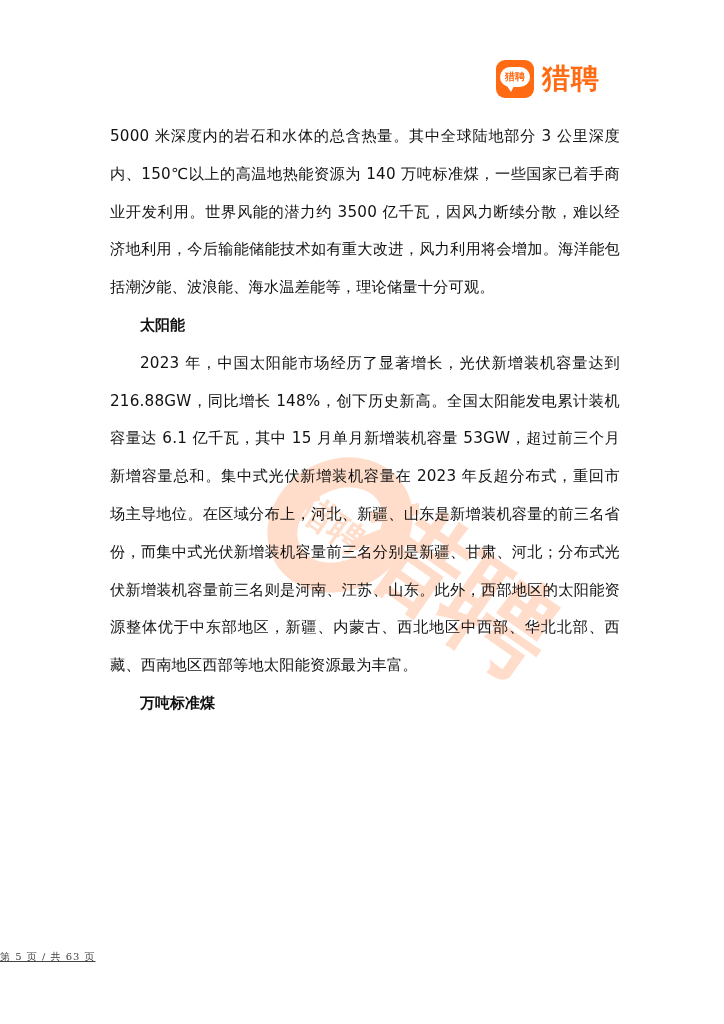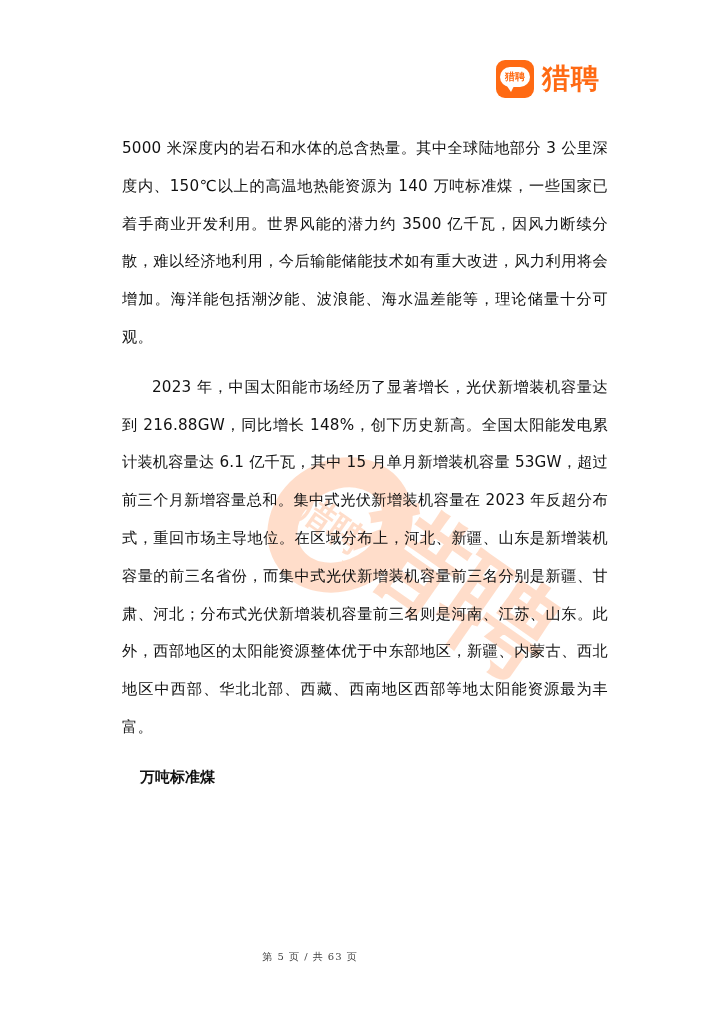--- a/index.html
+++ b/index.html
@@ -10,35 +10,35 @@
                position: relative; display: flex; align-items: center; justify-content: center; }
   .logo-bubble { width: 30px; height: 20px; background: #fff; border-radius: 11px;
                  display: flex; align-items: center; justify-content: center;
                  font-size: 10px; font-weight: bold; color: #ff6a13; position: relative; top: -2px; }
   .logo-bubble::after { content: ""; position: absolute; bottom: -5px; left: 7px;
                         border-left: 4px solid transparent; border-right: 3px solid transparent;
                         border-top: 6px solid #fff; }
   .logo-text { margin-left: 8px; font-size: 28px; font-weight: bold; color: #ff6a13; letter-spacing: 1px; }
 
   .content { position: absolute; left: 110px; top: 118px; width: 510px; }
-  .p { font-size: 15.2px; line-height: 37.8px; text-align: justify; margin: 12px; letter-spacing: 0.2px; }
+  .p { font-size: 15.2px; line-height: 37.8px; text-align: justify; margin: 0; letter-spacing: 0.2px; }
   .indent { text-indent: 30px; }
   .h { font-size: 15px; font-weight: bold; line-height: 37.8px; margin: 0; padding-left: 30px; }
 
   .watermark { position: absolute; left: 255px; top: 420px; width: 320px; height: 330px;
                pointer-events: none; opacity: 0.22; }
   .wm-circle { position: absolute; left: 10px; top: 40px; width: 150px; height: 130px;
                border: 30px solid #ff6a13; border-radius: 50%; transform: rotate(-30deg); box-sizing: border-box; }
   .wm-small { position: absolute; left: 40px; top: 80px; font-size: 36px; font-weight: bold;
               color: #ff6a13; transform: rotate(35deg); }
   .wm-big { position: absolute; left: 90px; top: 110px; font-size: 110px; font-weight: bold;
             color: #ff6a13; transform: rotate(35deg); line-height: 1; white-space: nowrap; }
 
-  .footer { position: absolute; top: 950px; left: 0; width: 620px; text-align: center;
-            font-family: "DejaVu Serif", "Liberation Serif", serif; font-size: 10px; color: #444; letter-spacing: 1px; }
+  .footer { position: absolute; top: 950px; left: 0; width: 620px; text-align: left;
+            font-family: "DejaVu Serif", "Liberation Serif", serif; font-size: 10px; color: #444; letter-spacing: 1px; text-decoration: underline; }
 </style>
 </head>
 <body>
 
 <div class="logo">
   <div class="logo-icon">
     <div class="logo-bubble">
       <span>猎聘</span>
     </div>
   </div>
@@ -46,17 +46,18 @@
 </div>
 
 <div class="watermark">
   <div class="wm-circle"></div>
   <div class="wm-small">猎聘</div>
   <div class="wm-big">猎聘</div>
 </div>
 
 <div class="content">
   <p class="p">5000 米深度内的岩石和水体的总含热量。其中全球陆地部分 3 公里深度内、150℃以上的高温地热能资源为 140 万吨标准煤，一些国家已着手商业开发利用。世界风能的潜力约 3500 亿千瓦，因风力断续分散，难以经济地利用，今后输能储能技术如有重大改进，风力利用将会增加。海洋能包括潮汐能、波浪能、海水温差能等，理论储量十分可观。</p>
+  <p class="h">太阳能</p>
   <p class="p indent">2023 年，中国太阳能市场经历了显著增长，光伏新增装机容量达到 216.88GW，同比增长 148%，创下历史新高。全国太阳能发电累计装机容量达 6.1 亿千瓦，其中 15 月单月新增装机容量 53GW，超过前三个月新增容量总和。集中式光伏新增装机容量在 2023 年反超分布式，重回市场主导地位。在区域分布上，河北、新疆、山东是新增装机容量的前三名省份，而集中式光伏新增装机容量前三名分别是新疆、甘肃、河北；分布式光伏新增装机容量前三名则是河南、江苏、山东。此外，西部地区的太阳能资源整体优于中东部地区，新疆、内蒙古、西北地区中西部、华北北部、西藏、西南地区西部等地太阳能资源最为丰富。</p>
   <p class="h">万吨标准煤</p>
 </div>
 
 <div class="footer">第 5 页 / 共 63 页</div>
 
 </body></html>

